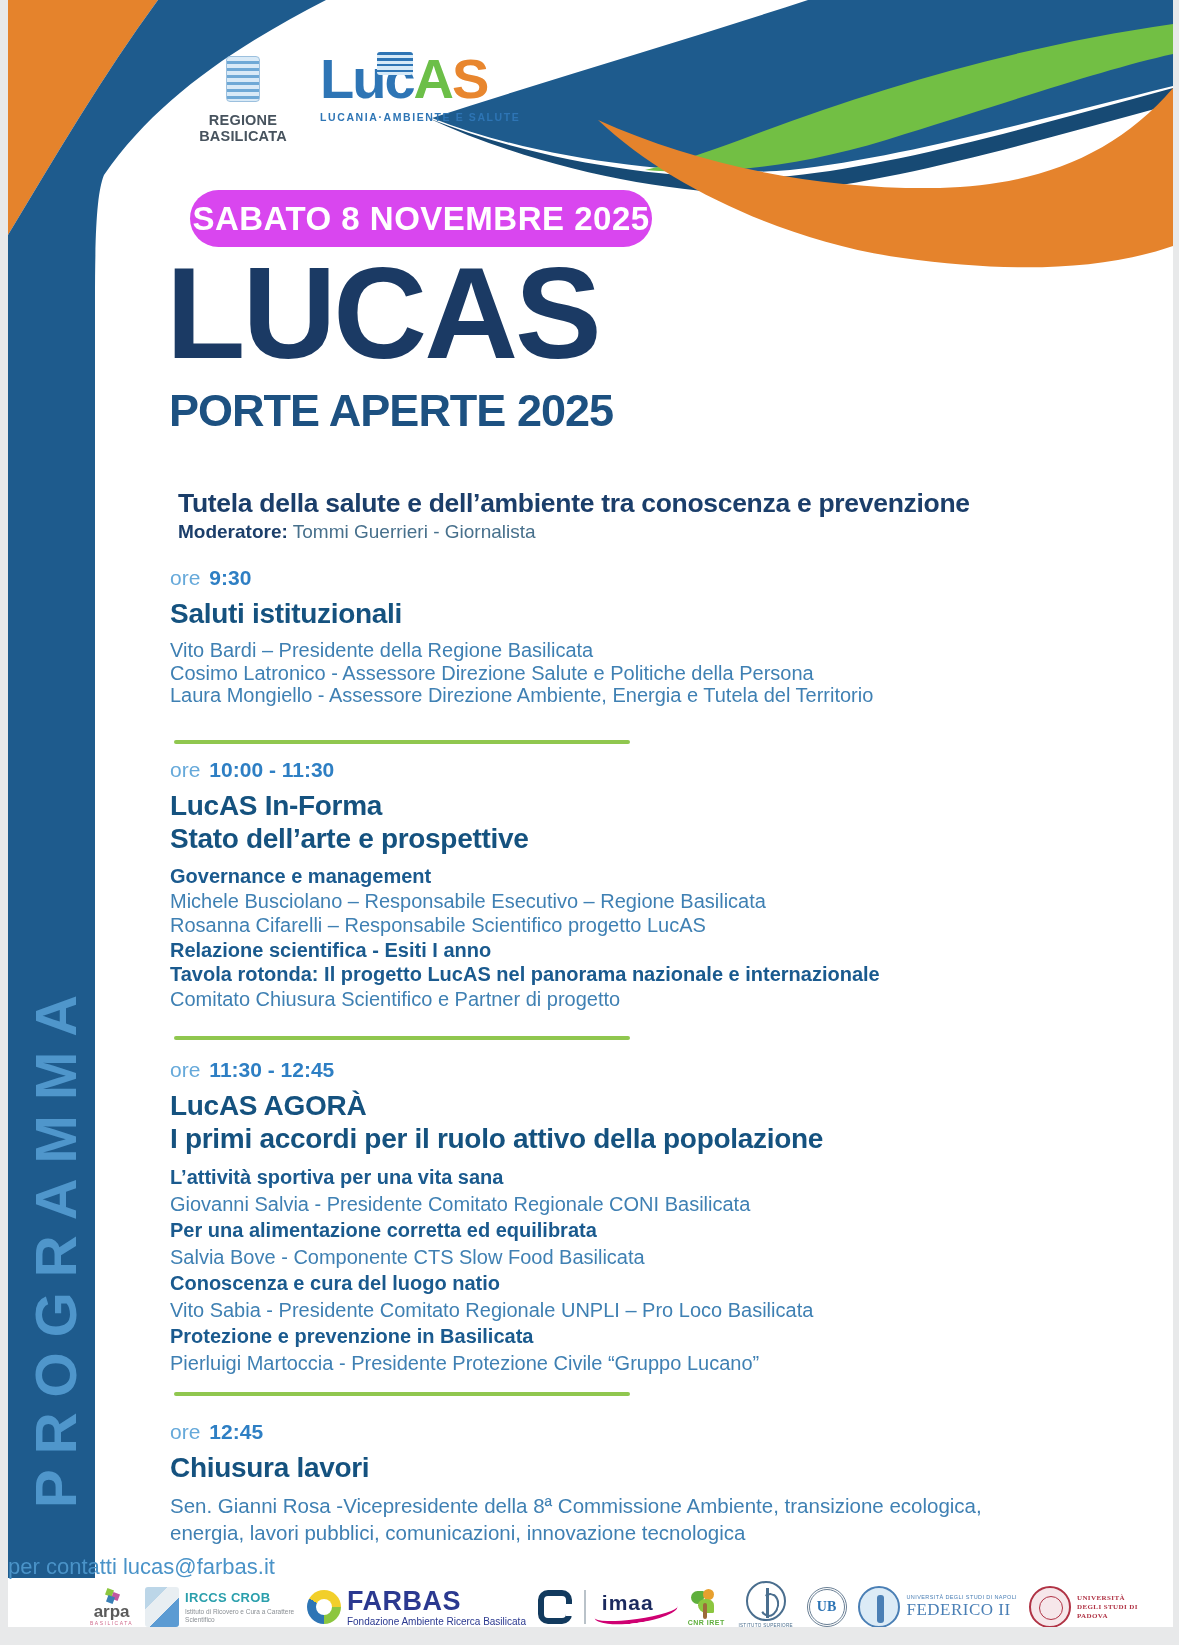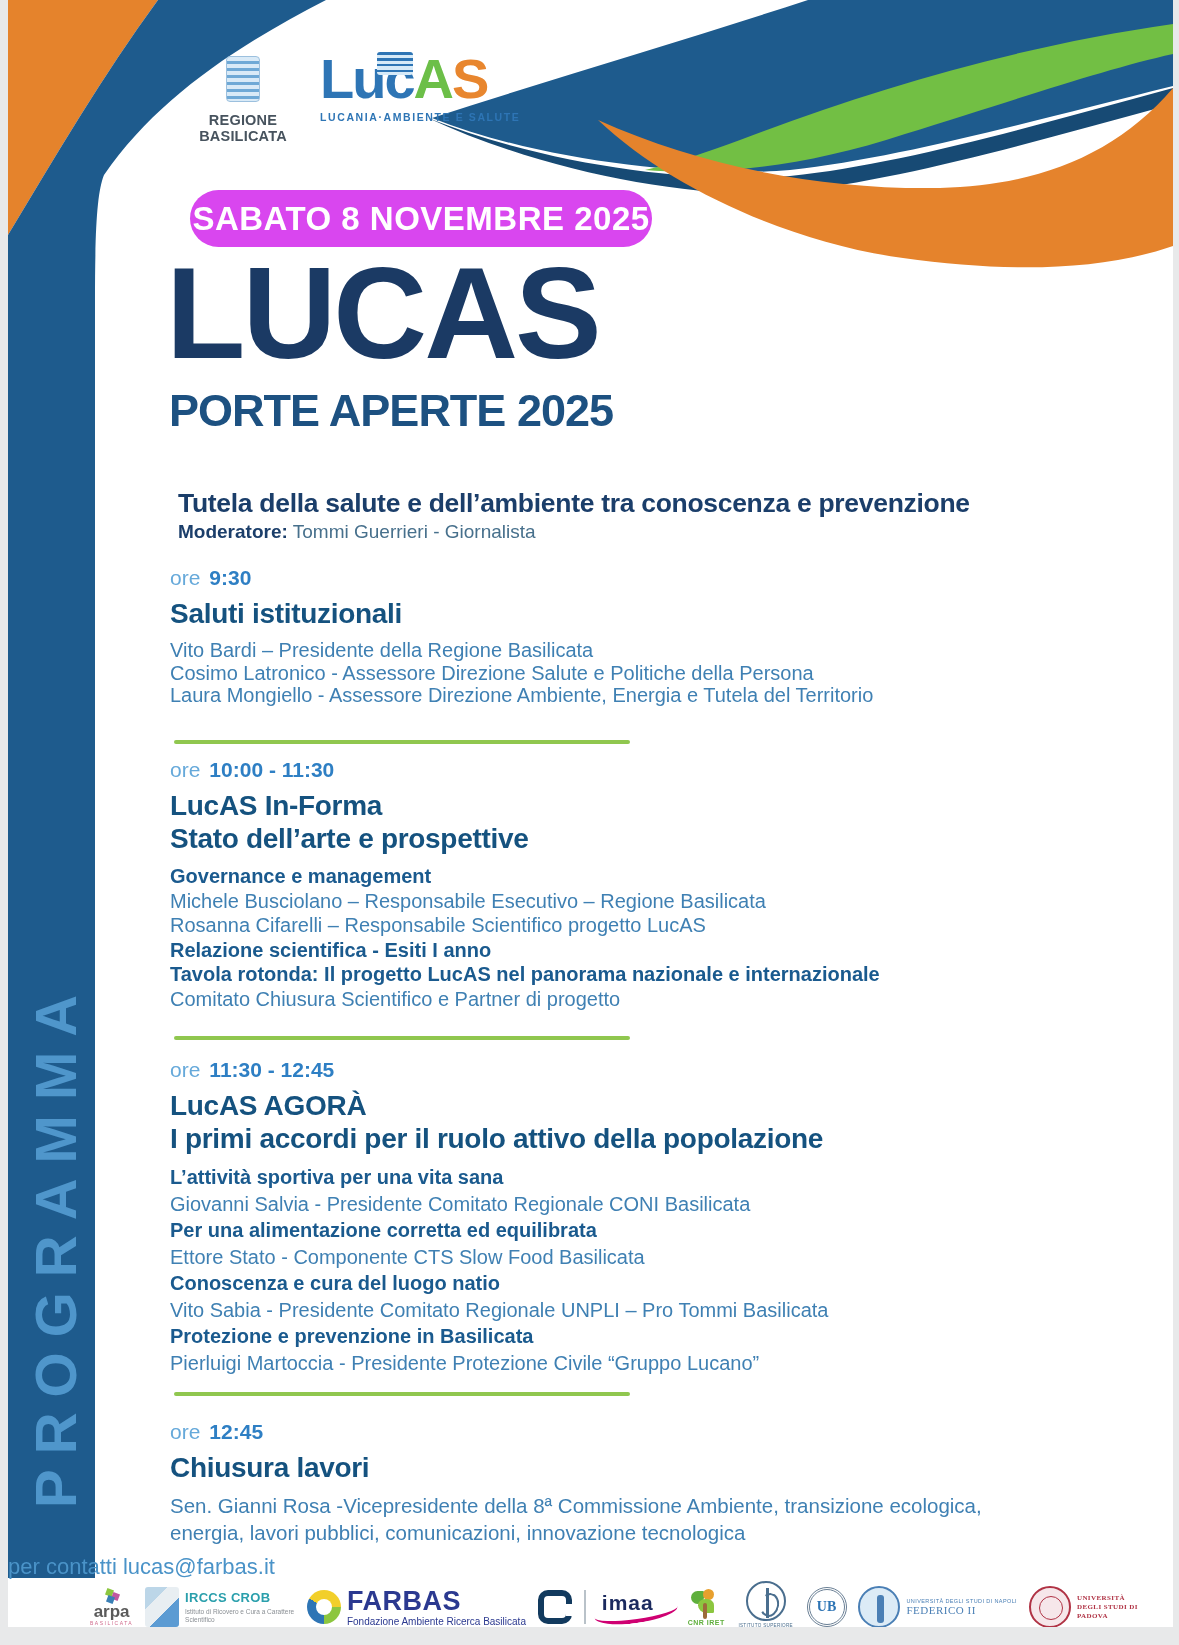--- a/index.html
+++ b/index.html
@@ -103,21 +103,21 @@
   .iss-seal { width:40px; height:40px; border:2px solid #4a6e8e; position:relative; }
   .iss-seal::before { content:""; position:absolute; left:18px; top:5px; width:3px; height:30px; background:#4a6e8e; }
   .iss-seal::after { content:""; position:absolute; left:12px; top:10px; width:15px; height:20px; border:2px solid #4a6e8e; border-radius:50%; border-left-color:transparent; transform:rotate(12deg); }
   .iss-cap { font-size:4.6px; color:#4a6e8e; width:58px; text-align:center; margin-top:2px; letter-spacing:.3px; }
 
   .ub-seal { width:40px; height:40px; border:3px double #6a7f95; font-size:14px; font-weight:700; color:#2e75b5; font-family:"Liberation Serif", serif; }
 
   .fed-seal { width:42px; height:42px; border:2px solid #4a7fb5; background:#dcebf6; position:relative; }
   .fed-seal::before { content:""; position:absolute; left:17px; top:7px; width:7px; height:28px; background:#4a7fb5; border-radius:3px; }
   .fed-sup { font-size:5.5px; color:#4a7fb5; letter-spacing:.4px; }
-  .fed-t { font-size:11px; color:#4a7fb5; font-family:"Liberation Serif", serif; letter-spacing:.5px; }
+  .fed-t { font-size:17px; color:#4a7fb5; font-family:"Liberation Serif", serif; letter-spacing:.5px; }
 
   .pad-seal { width:42px; height:42px; border:2px solid #b03345; background:#f6e7ea; position:relative; }
   .pad-seal::before { content:""; position:absolute; left:8px; top:8px; width:22px; height:22px; border:1.5px solid #b03345; border-radius:50%; }
   .pad-t { font-size:7px; font-weight:700; color:#b03345; width:68px; line-height:9px; font-family:"Liberation Serif", serif; letter-spacing:.4px; }
 </style>
 </head>
 <body>
 
 <div class="poster">
 
@@ -180,23 +180,23 @@
   <div class="divider" style="top:1036px"></div>
 
   <section class="sess s3" style="top:1058px">
     <div class="ore"><span class="w">ore</span><span class="t">11:30 - 12:45</span></div>
     <h3 class="stitle">LucAS AGORÀ</h3>
     <h3 class="stitle">I primi accordi per il ruolo attivo della popolazione</h3>
     <div class="body">
       <p class="ln b">L’attività sportiva per una vita sana</p>
       <p class="ln">Giovanni Salvia - Presidente Comitato Regionale CONI Basilicata</p>
       <p class="ln b">Per una alimentazione corretta ed equilibrata</p>
-      <p class="ln">Ettore Stato - Componente CTS Slow Food Basilicata</p>
+      <p class="ln">Salvia Bove - Componente CTS Slow Food Basilicata</p>
       <p class="ln b">Conoscenza e cura del luogo natio</p>
-      <p class="ln">Vito Sabia - Presidente Comitato Regionale UNPLI – Pro Tommi Basilicata</p>
+      <p class="ln">Vito Sabia - Presidente Comitato Regionale UNPLI – Pro Loco Basilicata</p>
       <p class="ln b">Protezione e prevenzione in Basilicata</p>
       <p class="ln">Pierluigi Martoccia - Presidente Protezione Civile “Gruppo Lucano”</p>
     </div>
   </section>
 
   <div class="divider" style="top:1392px"></div>
 
   <section class="sess s4" style="top:1420px">
     <div class="ore"><span class="w">ore</span><span class="t">12:45</span></div>
     <h3 class="stitle">Chiusura lavori</h3>

